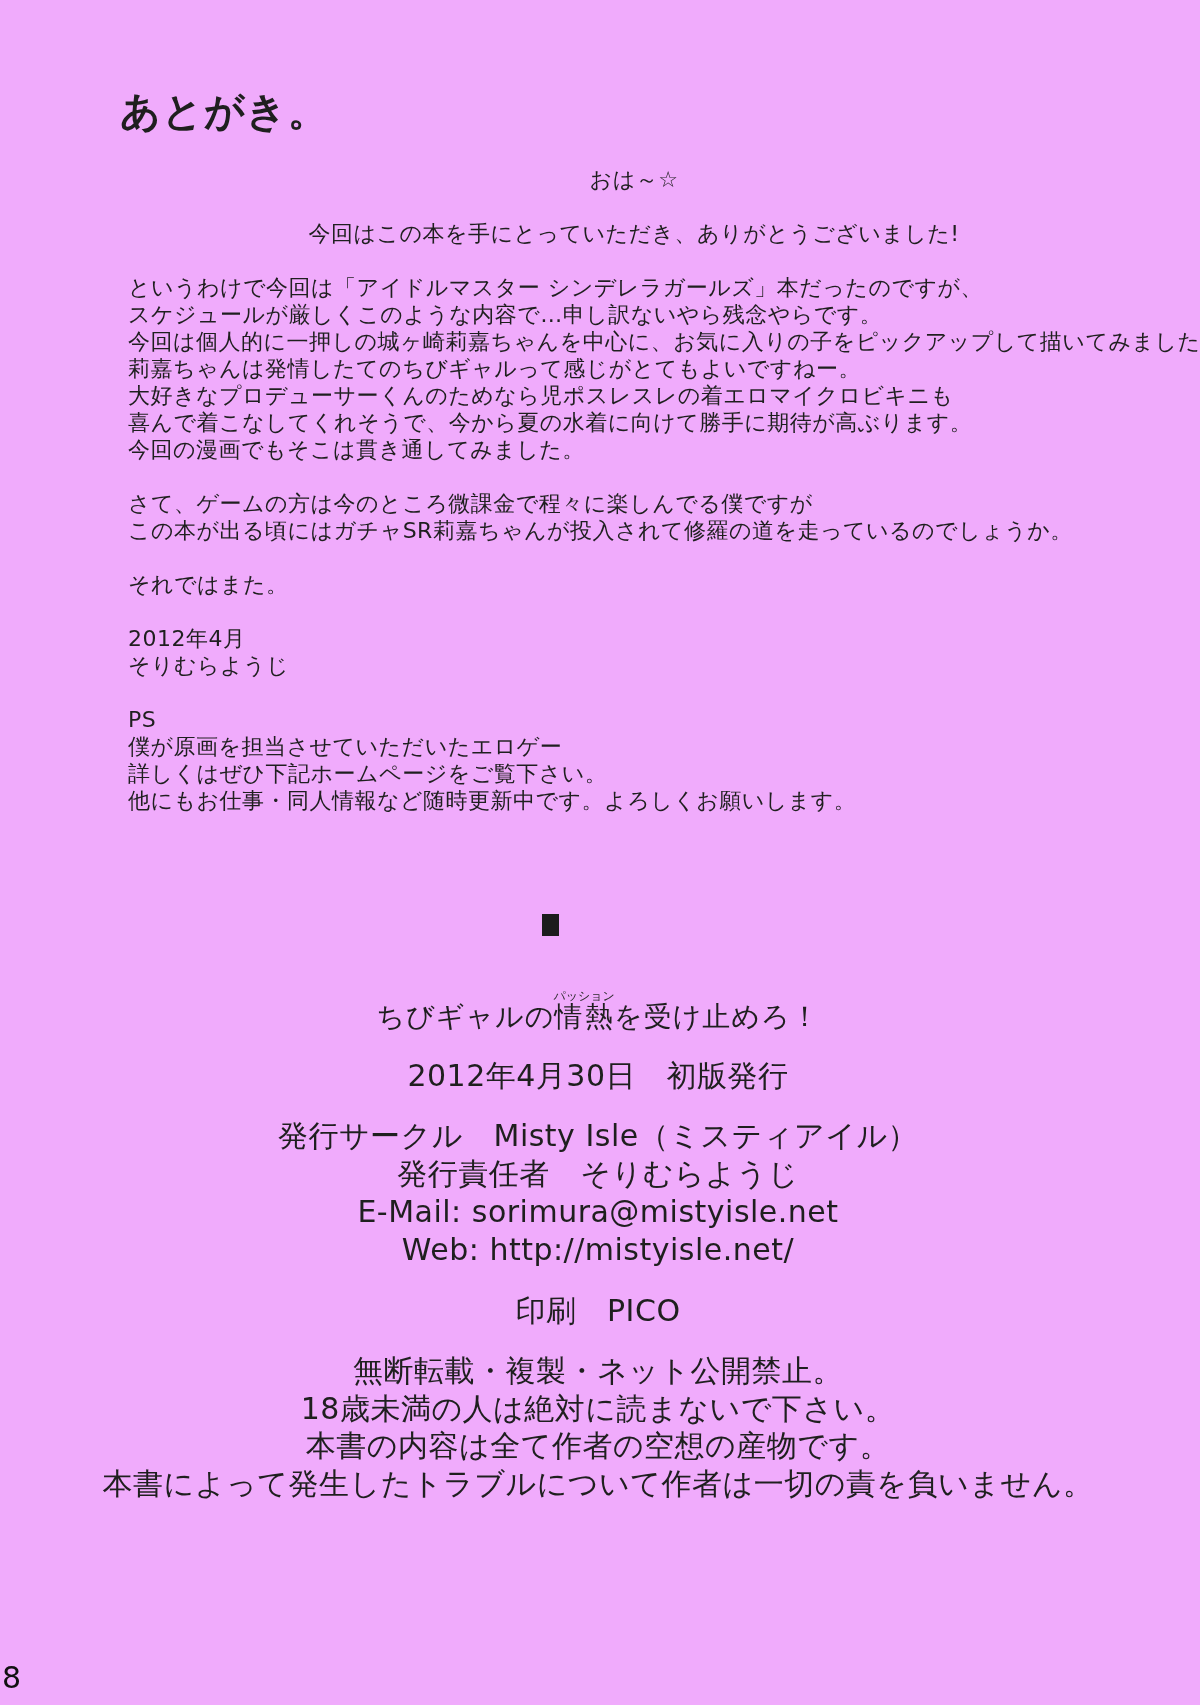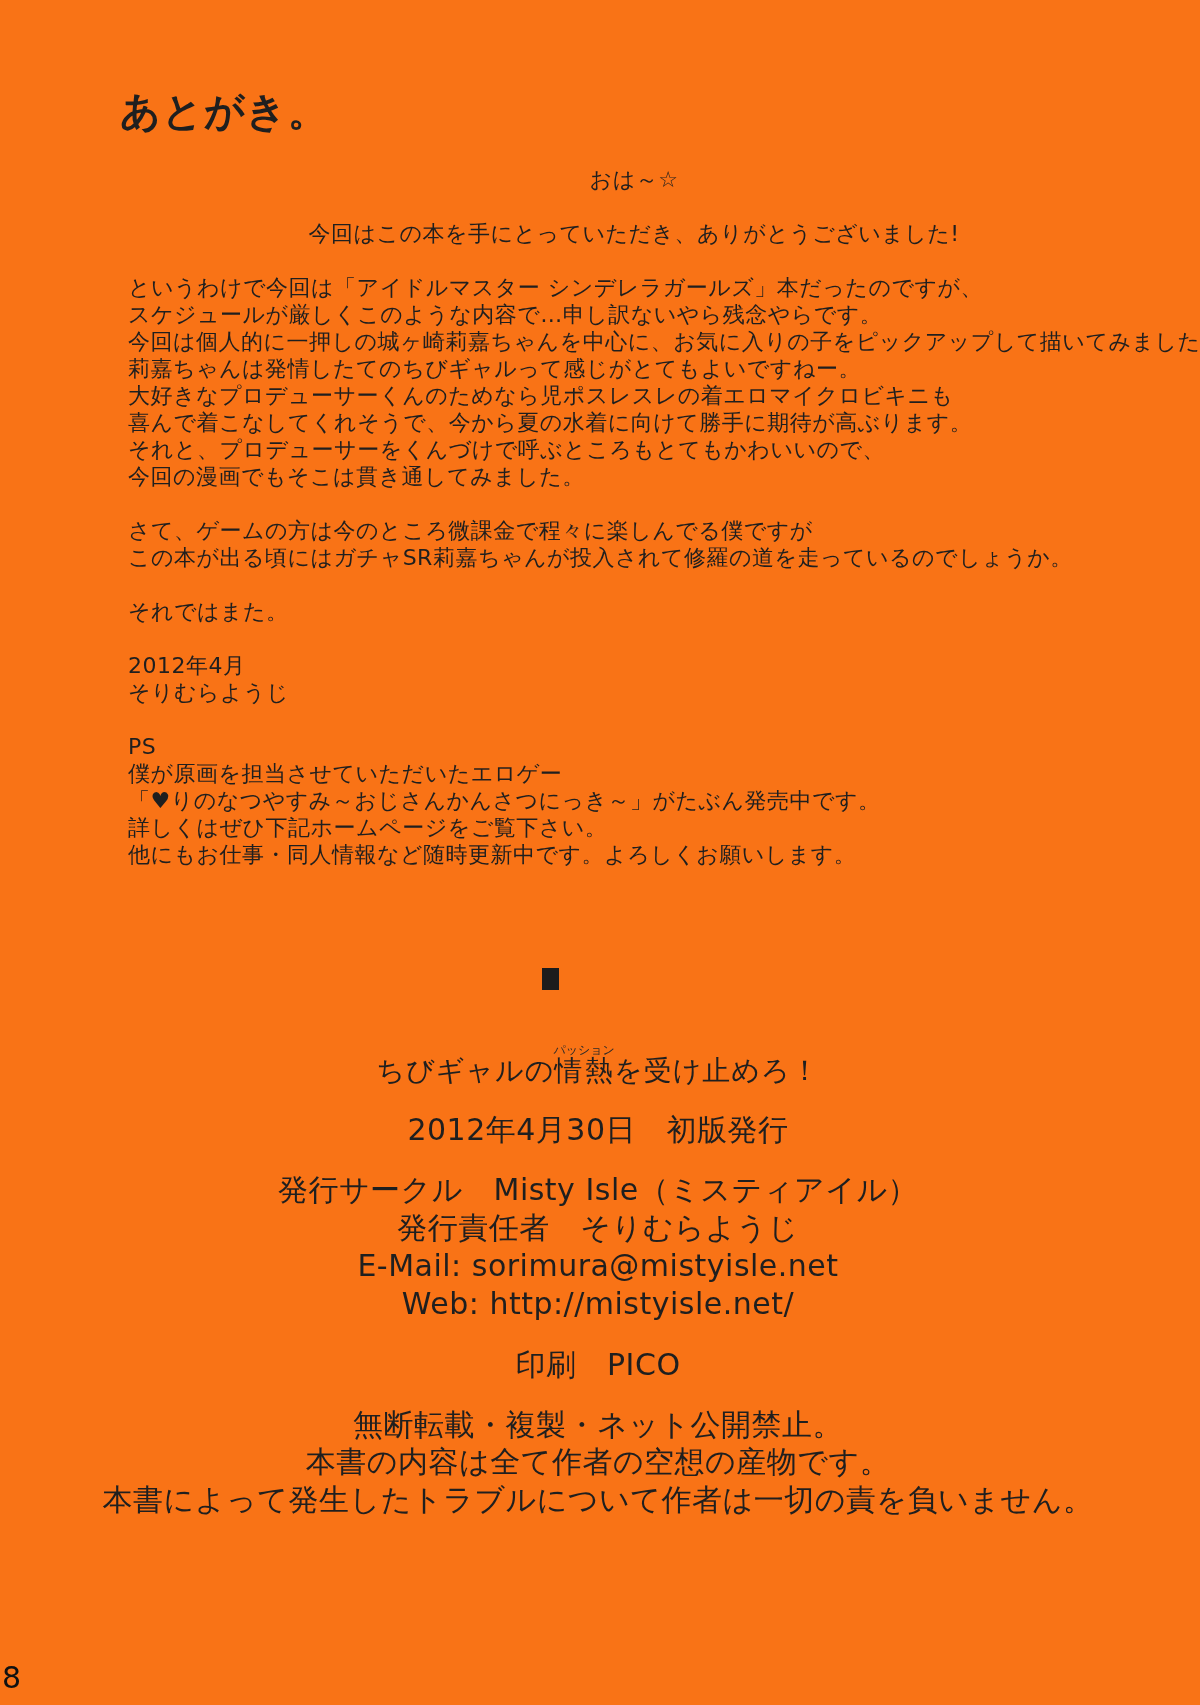--- a/index.html
+++ b/index.html
@@ -12,21 +12,21 @@
     height: 1705px;
     position: relative;
     overflow: hidden;
     font-family: "DejaVu Sans", sans-serif;
     color: #1f1f1f;
     -webkit-font-smoothing: antialiased;
   }
   .page {
     position: absolute;
     inset: 0;
-    background: #f97316;
+    background: #f0abfc;
   }
   .afterword {
     padding: 88px 60px 0 128px;
   }
   .heading {
     font-size: 40px;
     font-weight: bold;
     letter-spacing: 1px;
     line-height: 1.15;
     margin-left: -8px;
@@ -103,40 +103,38 @@
 
     <div class="line thanks">今回はこの本を手にとっていただき、ありがとうございました!</div>
 
     <div class="block">
       <div class="line">というわけで今回は「アイドルマスター シンデレラガールズ」本だったのですが、</div>
       <div class="line">スケジュールが厳しくこのような内容で…申し訳ないやら残念やらです。</div>
       <div class="line">今回は個人的に一押しの城ヶ崎莉嘉ちゃんを中心に、お気に入りの子をピックアップして描いてみました。</div>
       <div class="line">莉嘉ちゃんは発情したてのちびギャルって感じがとてもよいですねー。</div>
       <div class="line">大好きなプロデューサーくんのためなら児ポスレスレの着エロマイクロビキニも</div>
       <div class="line">喜んで着こなしてくれそうで、今から夏の水着に向けて勝手に期待が高ぶります。</div>
-      <div class="line">それと、プロデューサーをくんづけで呼ぶところもとてもかわいいので、</div>
       <div class="line">今回の漫画でもそこは貫き通してみました。</div>
     </div>
 
     <div class="block">
       <div class="line">さて、ゲームの方は今のところ微課金で程々に楽しんでる僕ですが</div>
       <div class="line">この本が出る頃にはガチャSR莉嘉ちゃんが投入されて修羅の道を走っているのでしょうか。</div>
     </div>
 
     <div class="line block">それではまた。</div>
 
     <div class="block">
       <div class="line">2012年4月</div>
       <div class="line">そりむらようじ</div>
     </div>
 
     <div class="block">
       <div class="line">PS</div>
       <div class="line">僕が原画を担当させていただいたエロゲー</div>
-      <div class="line">「♥りのなつやすみ～おじさんかんさつにっき～」がたぶん発売中です。</div>
       <div class="line">詳しくはぜひ下記ホームページをご覧下さい。</div>
       <div class="line">他にもお仕事・同人情報など随時更新中です。よろしくお願いします。</div>
     </div>
   </div>
 
   <div class="divider-wrap">
     <span class="divider-square"></span>
   </div>
 
   <div class="colophon">
@@ -147,19 +145,20 @@
     <div class="col-line edition">2012年4月30日　初版発行</div>
 
     <div class="col-line circle">発行サークル　Misty Isle（ミスティアイル）</div>
     <div class="col-line publisher">発行責任者　そりむらようじ</div>
     <div class="col-line email">E-Mail: sorimura@mistyisle.net</div>
     <div class="col-line web">Web: http://mistyisle.net/</div>
 
     <div class="col-line print">印刷　PICO</div>
 
     <div class="col-line notice-1">無断転載・複製・ネット公開禁止。</div>
+    <div class="col-line notice-2">18歳未満の人は絶対に読まないで下さい。</div>
     <div class="col-line notice-3">本書の内容は全て作者の空想の産物です。</div>
     <div class="col-line notice-4">本書によって発生したトラブルについて作者は一切の責を負いません。</div>
   </div>
 
   <div class="page-number">8</div>
 
 </div>
 
 </body></html>

